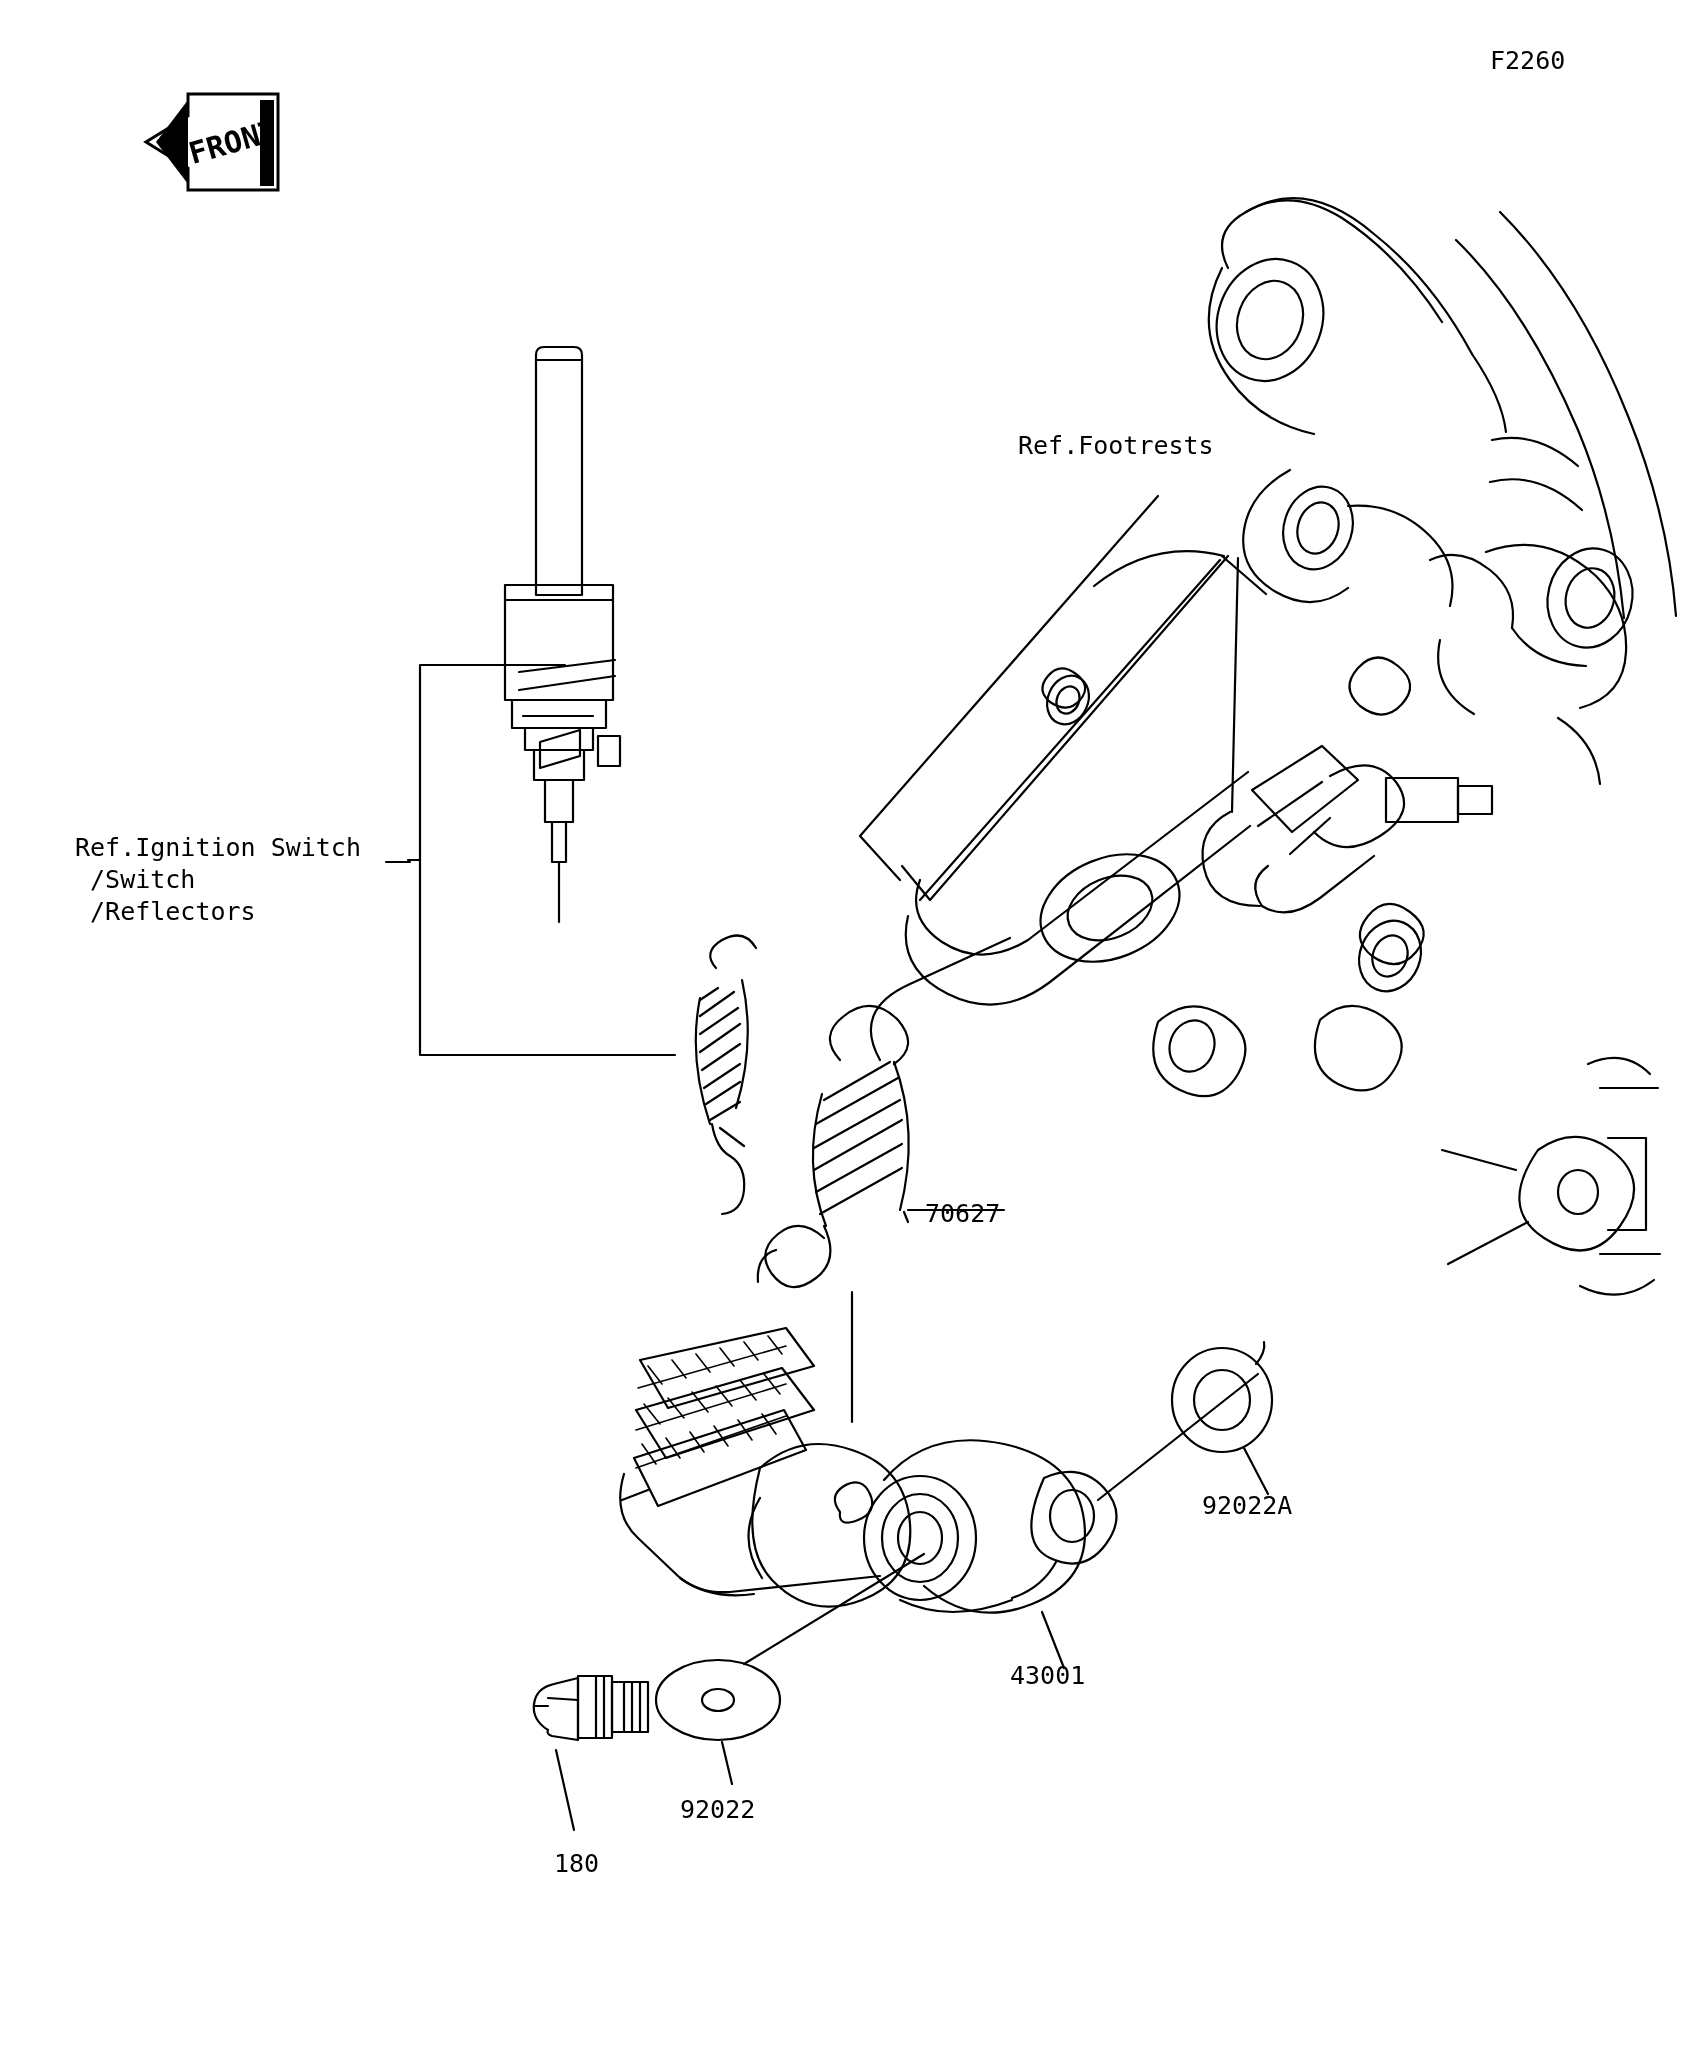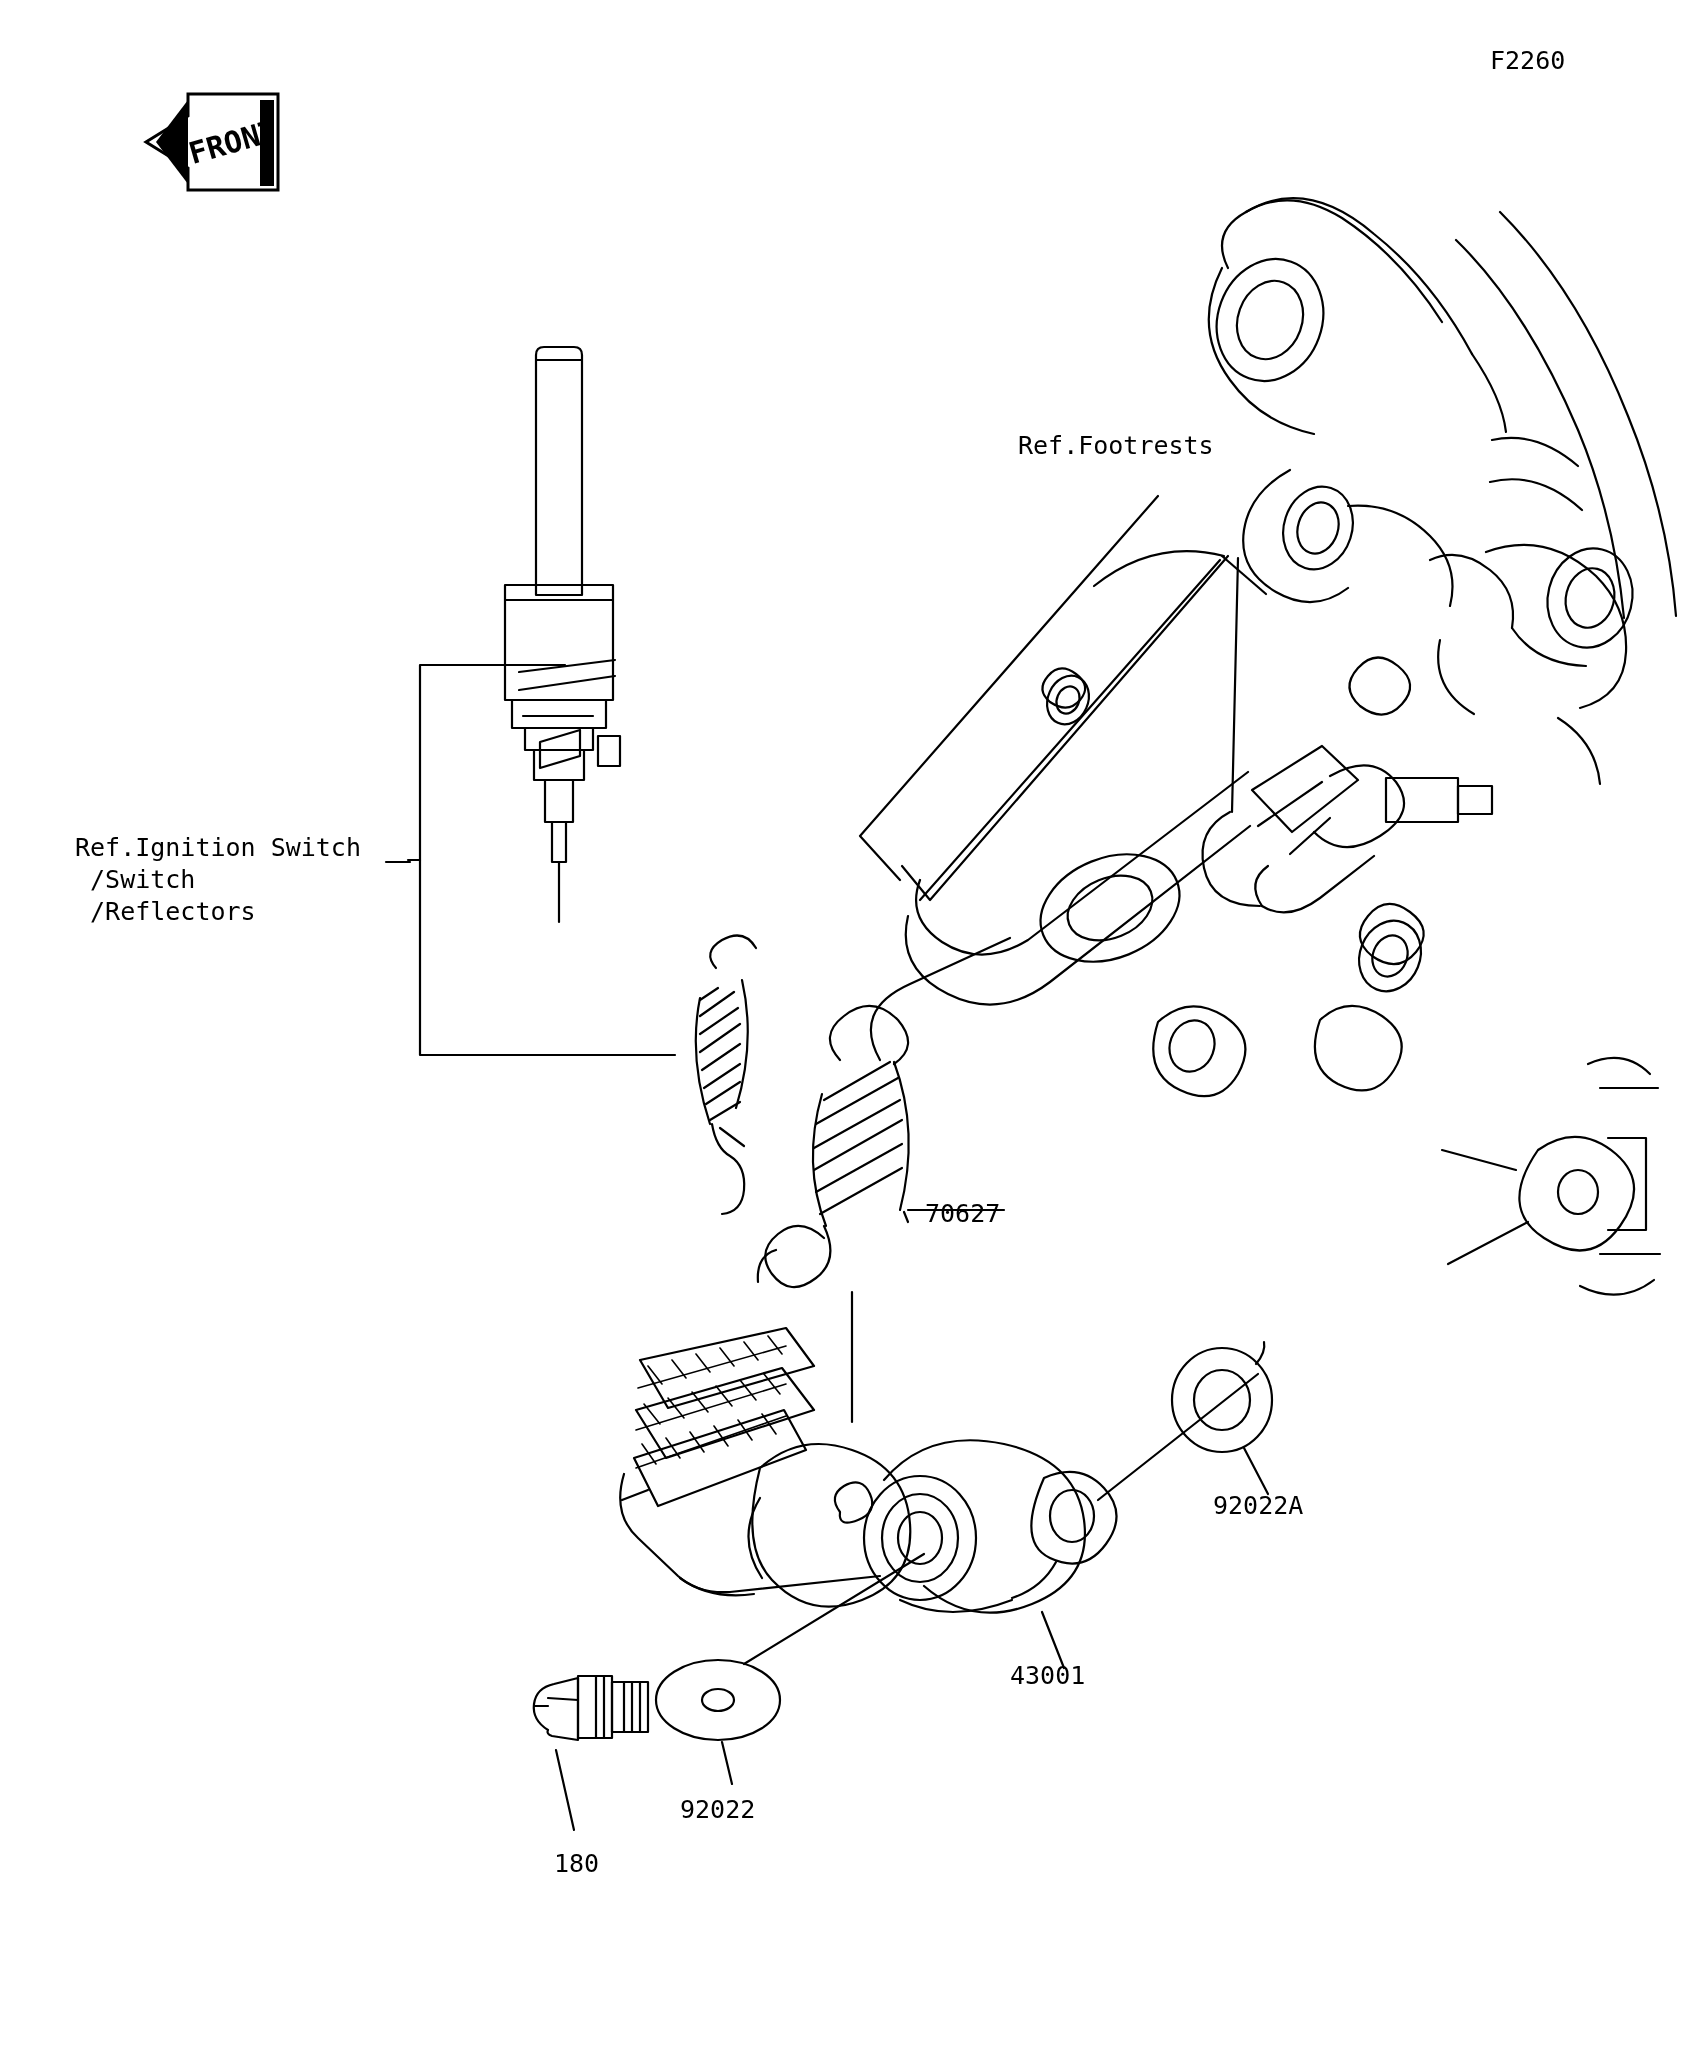--- a/index.html
+++ b/index.html
@@ -209,21 +209,21 @@
   </svg>
 
   <div class="lbl" style="left:1018px;top:420px;margin-top:10px;">Ref.Footrests</div>
 
   <div class="lbl" style="left:75px;top:832px;">Ref.Ignition Switch
  /Switch
  /Reflectors</div>
 
   <div class="lbl" style="left:925px;top:1198px;">70627</div>
 
-  <div class="lbl" style="left:1202px;top:1490px;margin-left:11px;">92022A</div>
+  <div class="lbl" style="left:1202px;top:1490px;">92022A</div>
 
   <div class="lbl" style="left:1010px;top:1660px;">43001</div>
 
   <div class="lbl" style="left:680px;top:1794px;">92022</div>
 
   <div class="lbl" style="left:554px;top:1848px;">180</div>
 
 </div>
 
 </body></html>

